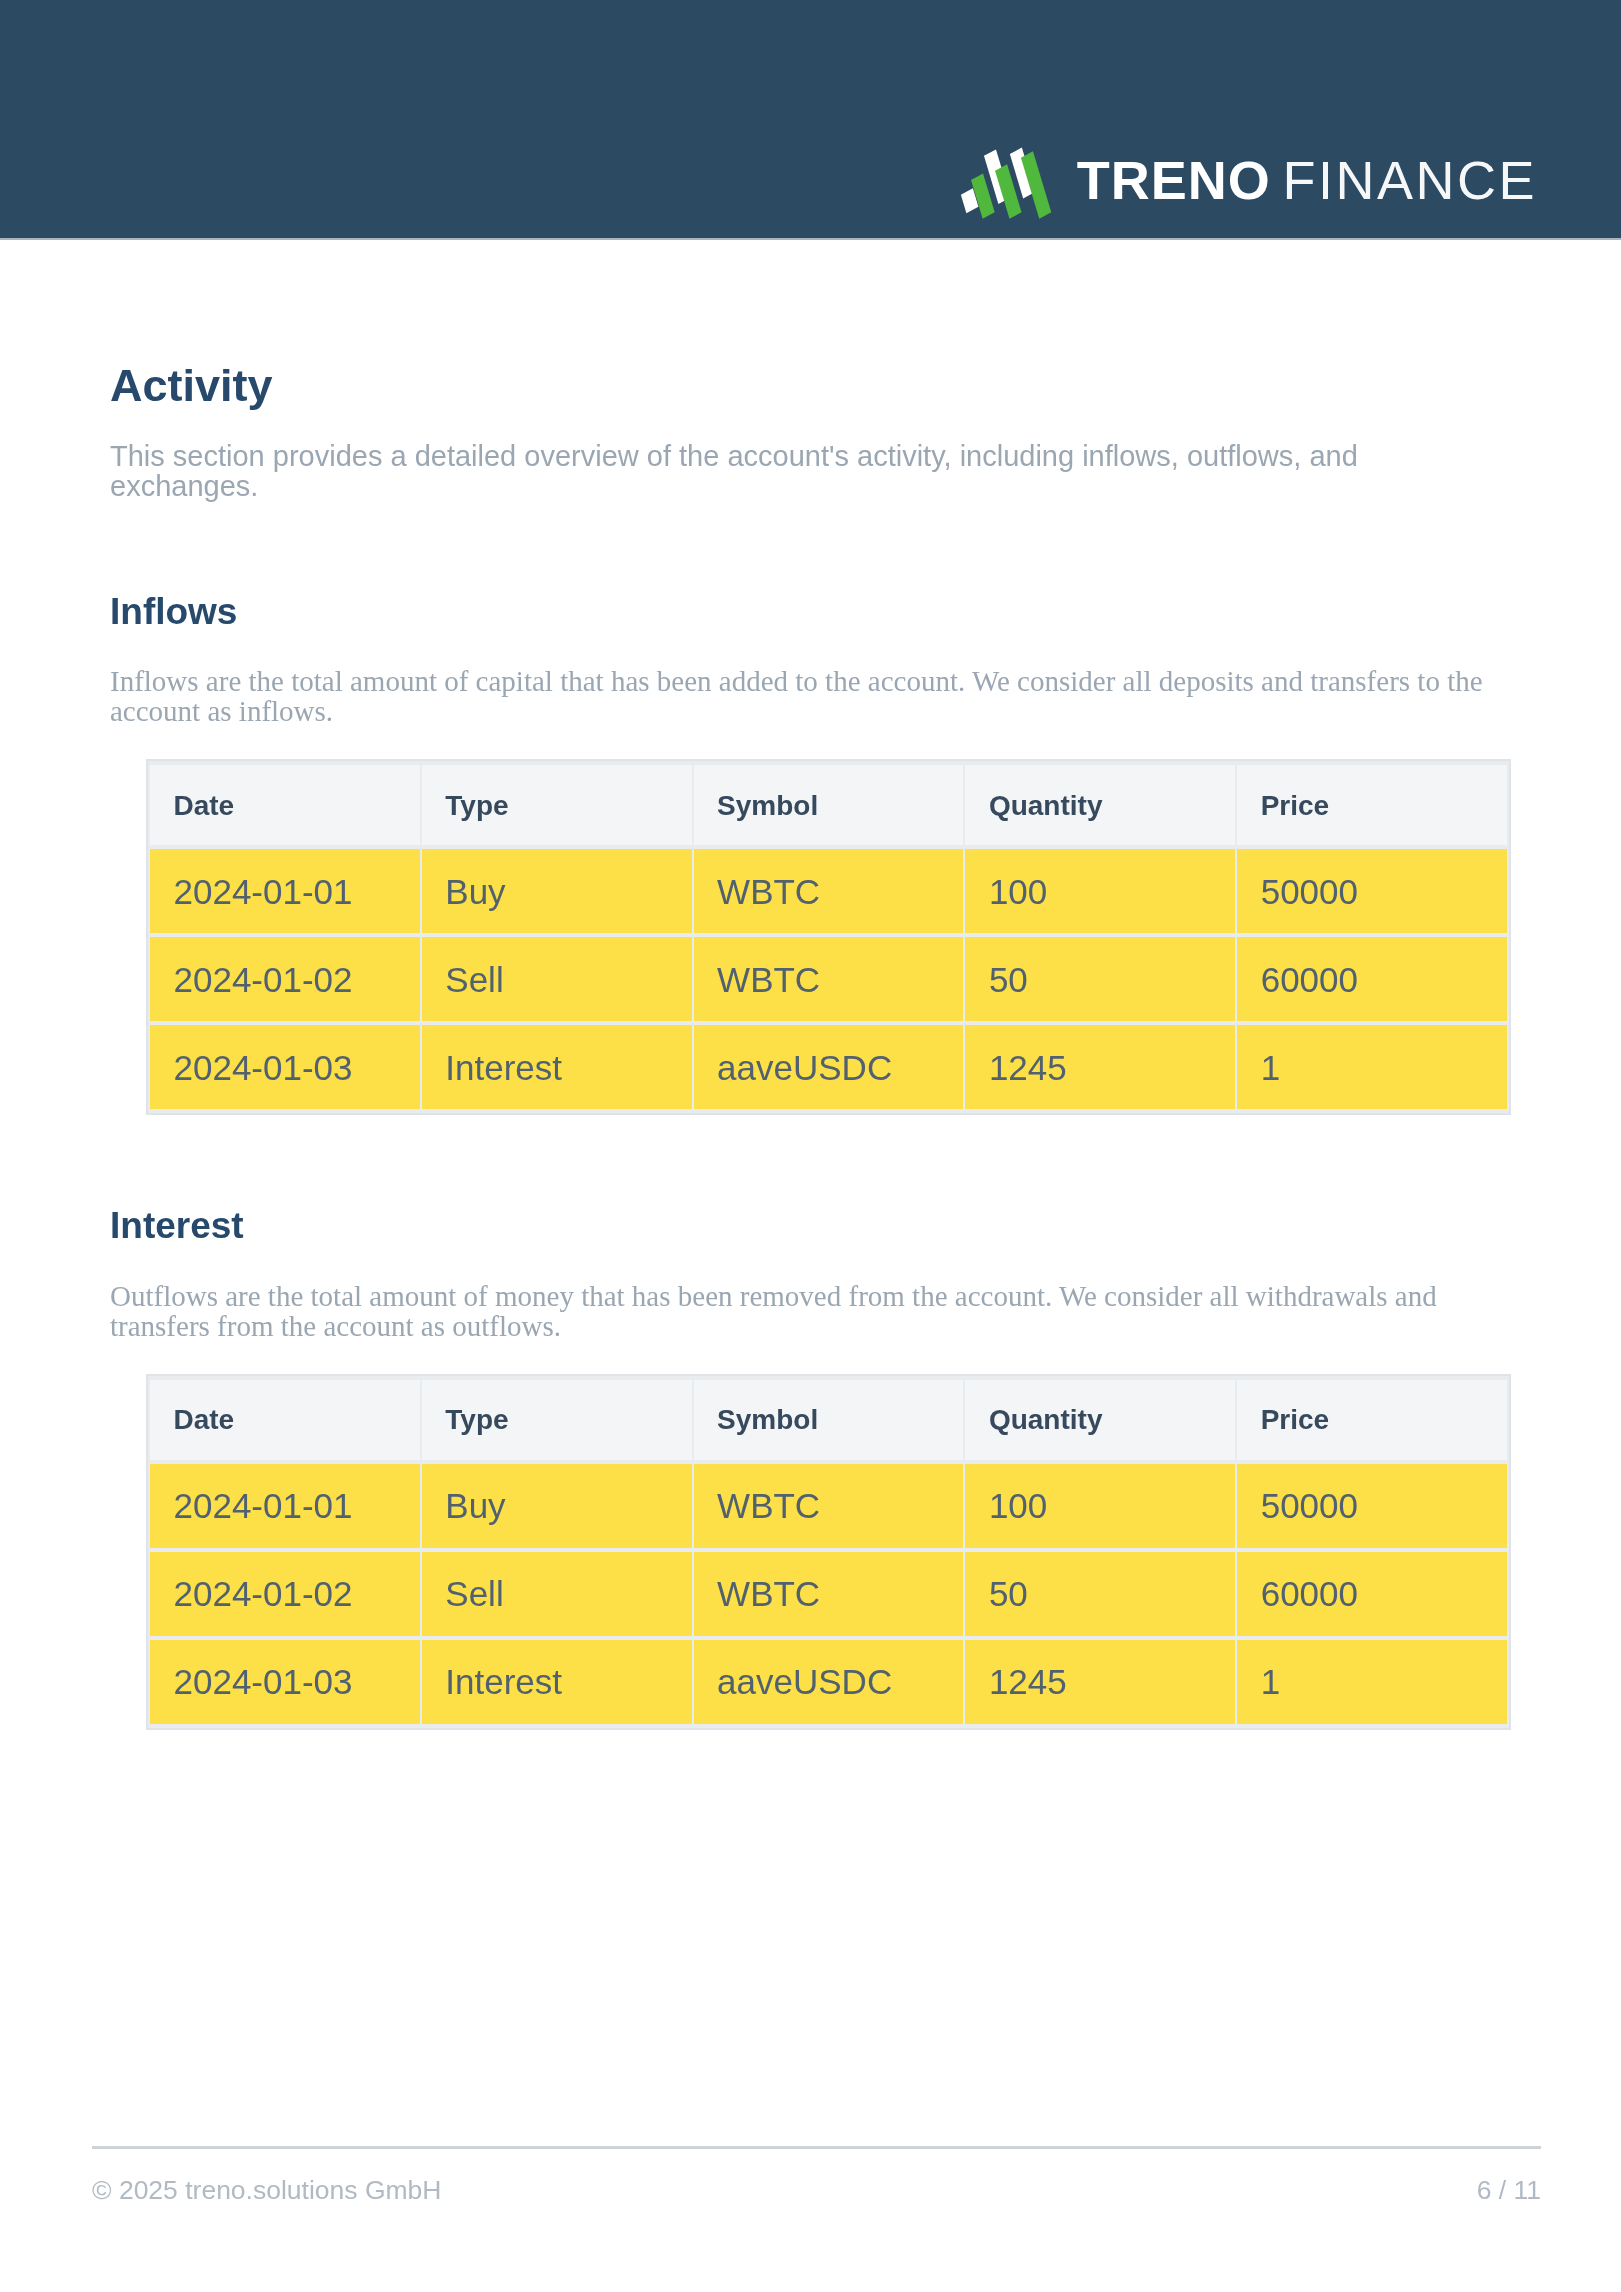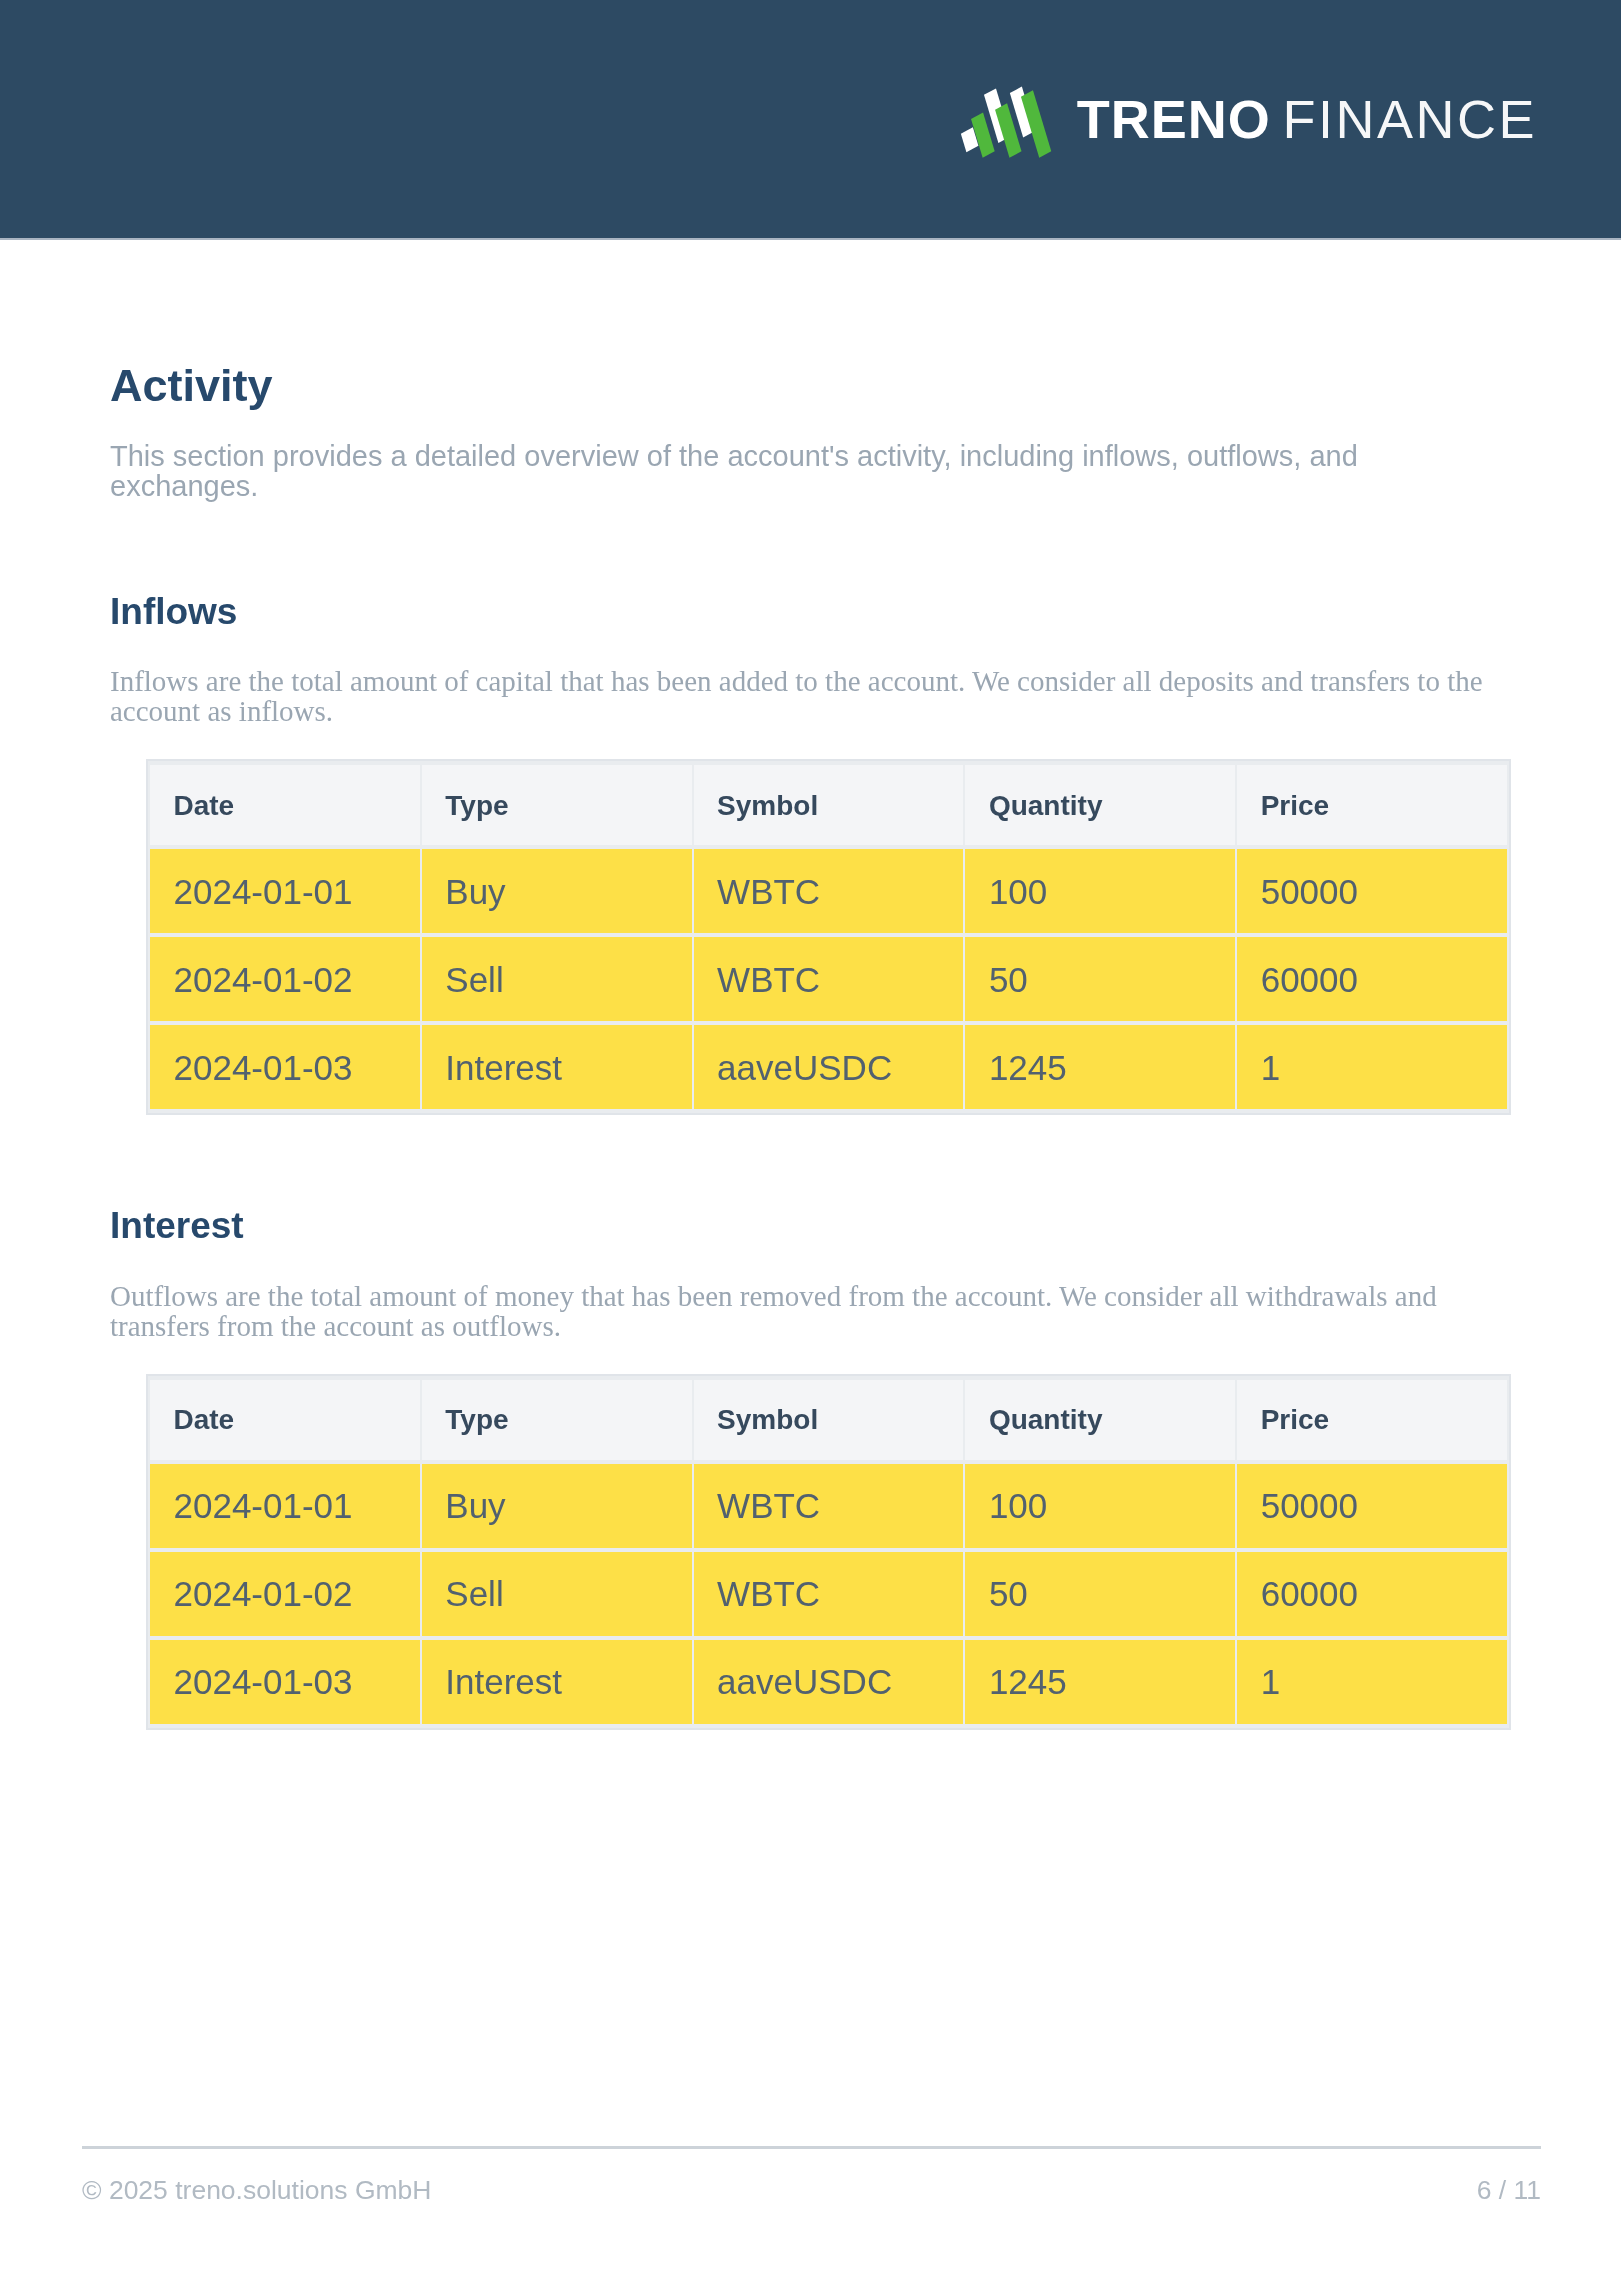--- a/index.html
+++ b/index.html
@@ -11,21 +11,21 @@
     overflow:hidden;
   }
 
   
   .header {
     height:238px;
     background:#2d4a63;
     border-bottom:2.9px solid #a9b4c1;
     box-sizing:content-box;
     display:flex;
-    align-items:center;
+    align-items:flex-end;
     justify-content:flex-end;
     padding-right:84px;
   }
   .logo { display:flex; align-items:center; }
   .logo-icon { width:98px; height:94px; margin-right:19.6px; margin-top:21.6px; }
   .wordmark { color:#ffffff; font-size:54px; line-height:1; white-space:nowrap; }
   .wordmark .brand-bold { font-weight:700; letter-spacing:1px; }
   .wordmark .brand-light { font-weight:400; letter-spacing:2.5px; margin-left:11.8px; opacity:.96; }
 
   
@@ -75,21 +75,21 @@
     text-align:left;
     font-size:35px; line-height:31px;
     padding:26.5px 23.5px;
     width:20%;
     box-sizing:border-box;
   }
 
   
   .footer {
     position:absolute;
-    left:82px; right:80px; bottom:0;
+    left:92px; right:80px; bottom:0;
     height:144px;
     border-top:3.9px solid #cdd3d9;
     box-sizing:content-box;
   }
   .footer-row {
     margin-top:25.5px;
     display:flex;
     justify-content:space-between;
     font-size:26.5px; line-height:31px;
     color:#b1bac3;

